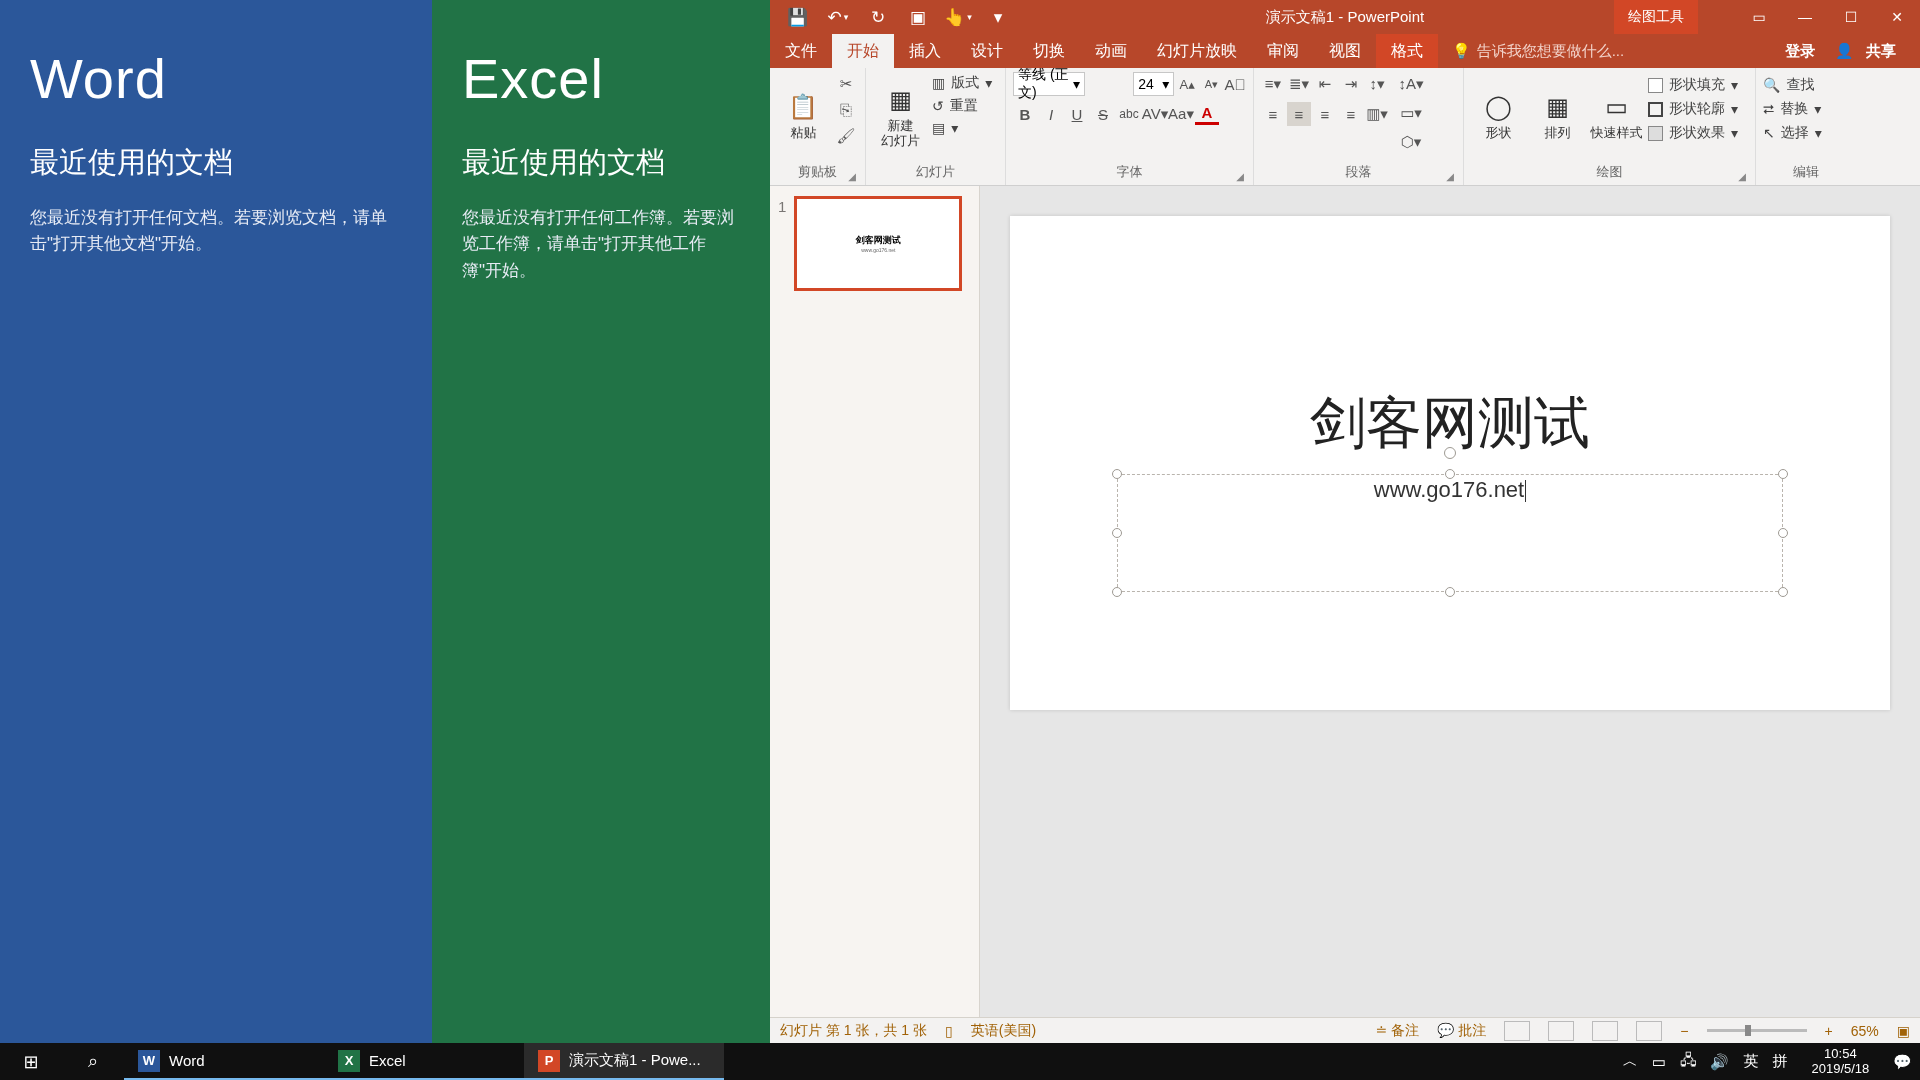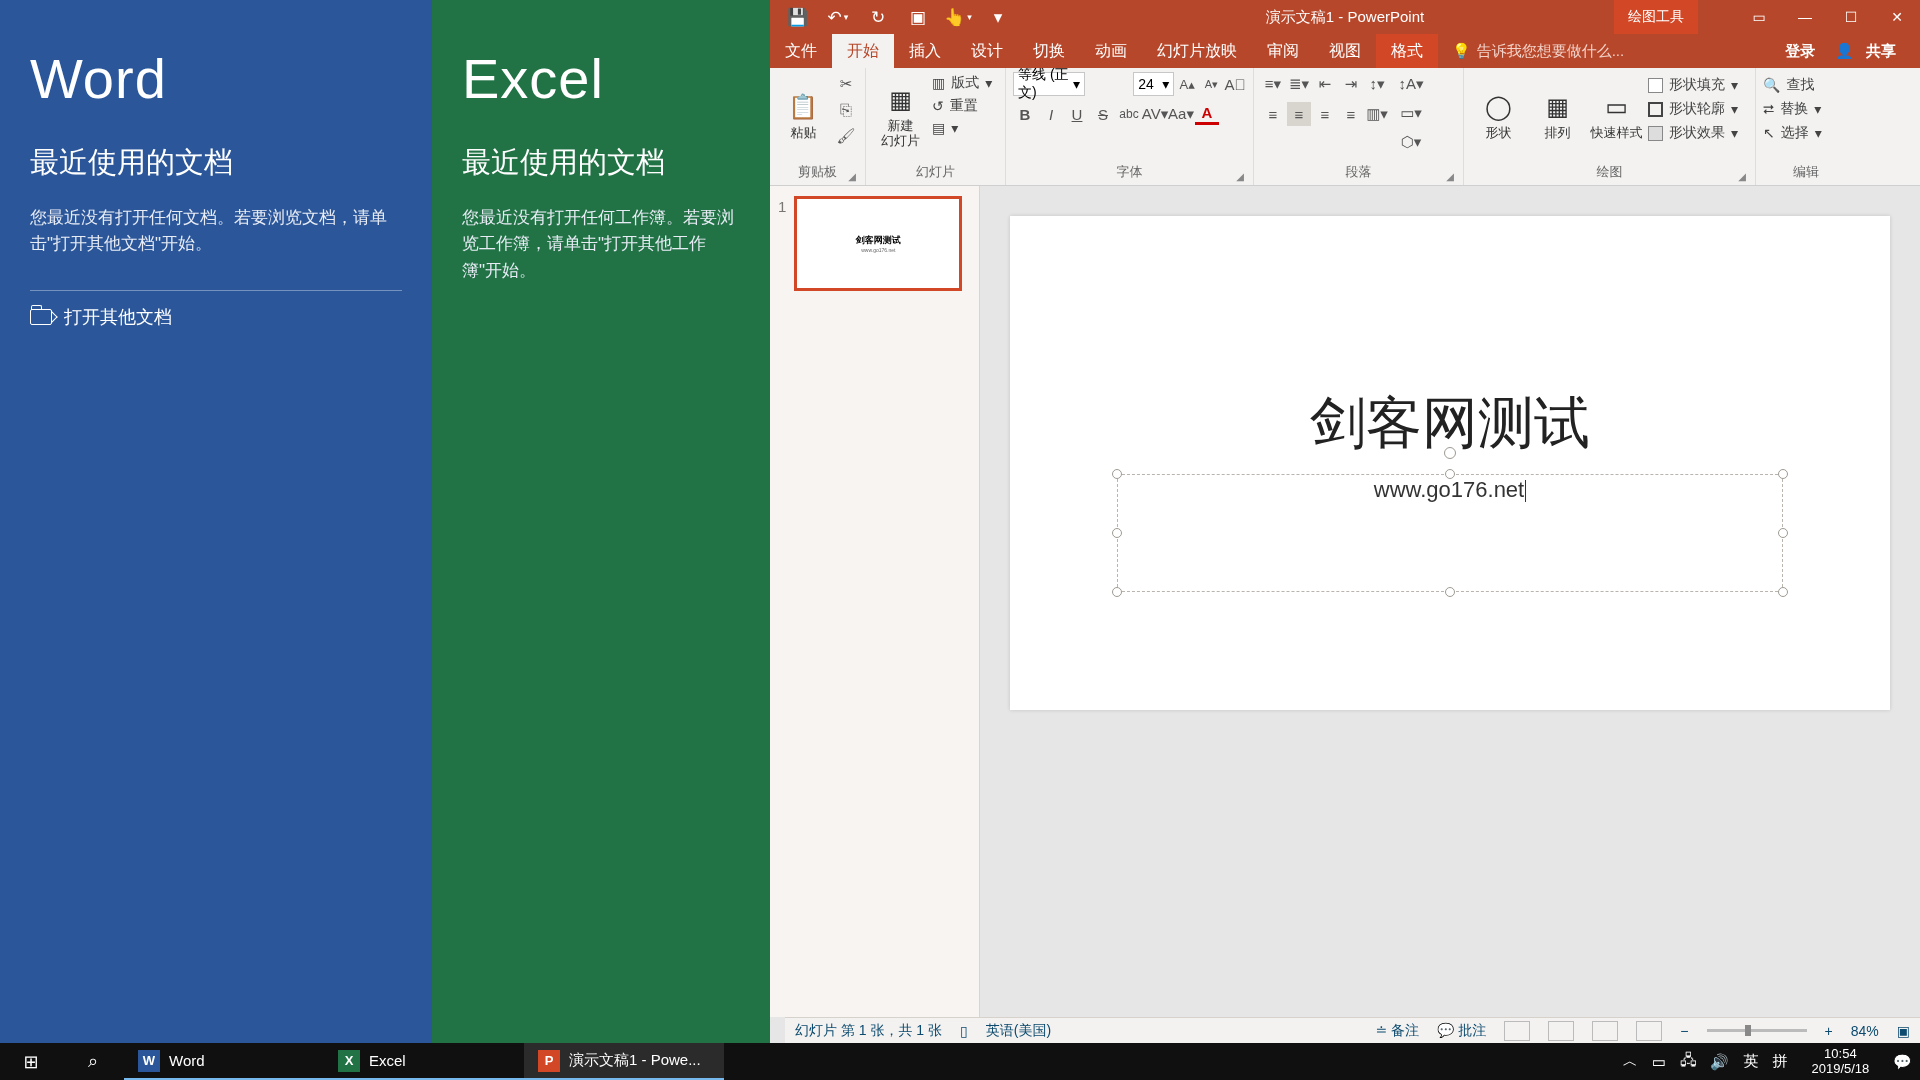--- a/index.html
+++ b/index.html
@@ -65,21 +65,21 @@
 .slide-title { position:absolute; top:170px; left:0; right:0; text-align:center; font-size:56px; font-weight:400; color:#222; }
 .subtitle-box { position:absolute; top:258px; left:107px; width:666px; height:118px; border:1px dashed #b9b4ad; }
 .subtitle-box .txt { text-align:center; font-size:22px; color:#333; margin-top:2px; }
 .cursor { display:inline-block; width:1px; height:22px; background:#333; vertical-align:middle; margin-left:1px;}
 .handle { position:absolute; width:10px; height:10px; background:#fff; border:1px solid #9e9a93; border-radius:50%; }
 .h-tl{top:-6px;left:-6px}.h-tr{top:-6px;right:-6px}.h-bl{bottom:-6px;left:-6px}.h-br{bottom:-6px;right:-6px}
 .h-tc{top:-6px;left:50%;margin-left:-5px}.h-bc{bottom:-6px;left:50%;margin-left:-5px}
 .h-ml{top:50%;left:-6px;margin-top:-5px}.h-mr{top:50%;right:-6px;margin-top:-5px}
 .rot{position:absolute;top:-28px;left:50%;margin-left:-6px;width:12px;height:12px;border:1px solid #9e9a93;border-radius:50%;background:#fff;}
 
-.statusbar { height:26px; background:#f3f2f1; border-top:1px solid #d6d2cb; display:flex; align-items:center; font-size:14px; color:#0c4a6e; padding:0 10px; gap:18px;margin-left:15px; }
+.statusbar { height:26px; background:#f3f2f1; border-top:1px solid #d6d2cb; display:flex; align-items:center; font-size:14px; color:#a16207; padding:0 10px; gap:18px; }
 .statusbar .spacer { flex:1; }
 .viewbtn { width:26px; height:20px; border:1px solid #bbb; cursor:pointer; }
 .zoom-slider { width:100px; height:3px; background:#bbb; position:relative; }
 .zoom-slider::after { content:""; position:absolute; left:38px; top:-4px; width:6px; height:11px; background:#888; }
 
 
 .taskbar { position:absolute; bottom:0; left:0; right:0; height:37px; background:#101010; display:flex; align-items:stretch; color:#fff; font-size:15px; }
 .tbtn { width:62px; display:flex; align-items:center; justify-content:center; cursor:pointer; font-size:18px; }
 .task { display:flex; align-items:center; gap:9px; padding:0 14px; min-width:200px; border-bottom:2px solid transparent; cursor:pointer; }
 .task.active { background:#2b2b2b; }
@@ -91,24 +91,20 @@
 </style>
 </head>
 <body>
 
 <div class="desktop">
 
   <div class="win word-pane">
     <div class="appname">Word</div>
     <div class="recent-h">最近使用的文档</div>
     <div class="recent-msg">您最近没有打开任何文档。若要浏览文档，请单击"打开其他文档"开始。</div>
-    <div class="open-line">
-      <span class="folder-icon"></span>
-      <span>打开其他文档</span>
-    </div>
   </div>
 
   <div class="win excel-pane">
     <div class="appname">Excel</div>
     <div class="recent-h">最近使用的文档</div>
     <div class="recent-msg">您最近没有打开任何工作簿。若要浏览工作簿，请单击"打开其他工作簿"开始。</div>
   </div>
 
   <div class="win ppt">
 
@@ -330,21 +326,21 @@
       <div class="spacer"></div>
       <span>≐ <span>备注</span></span>
       <span>💬 <span>批注</span></span>
       <div class="viewbtn"></div>
       <div class="viewbtn"></div>
       <div class="viewbtn"></div>
       <div class="viewbtn"></div>
       <span>−</span>
       <div class="zoom-slider"></div>
       <span>+</span>
-      <span>84%</span>
+      <span>65%</span>
       <span>▣</span>
     </div>
   </div>
 
   <div class="taskbar">
     <div class="tbtn">⊞</div>
     <div class="tbtn">⌕</div>
     <div class="task running">
       <div class="appico w">W</div>
       <span>Word</span>

